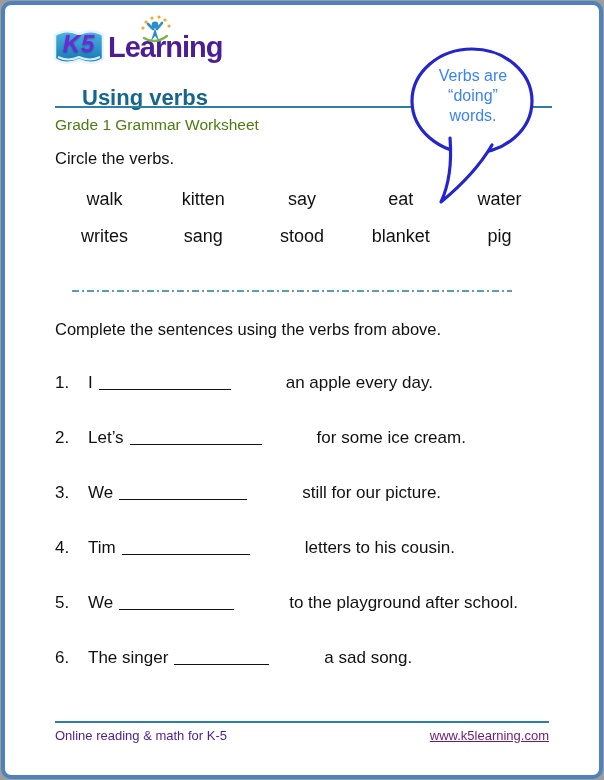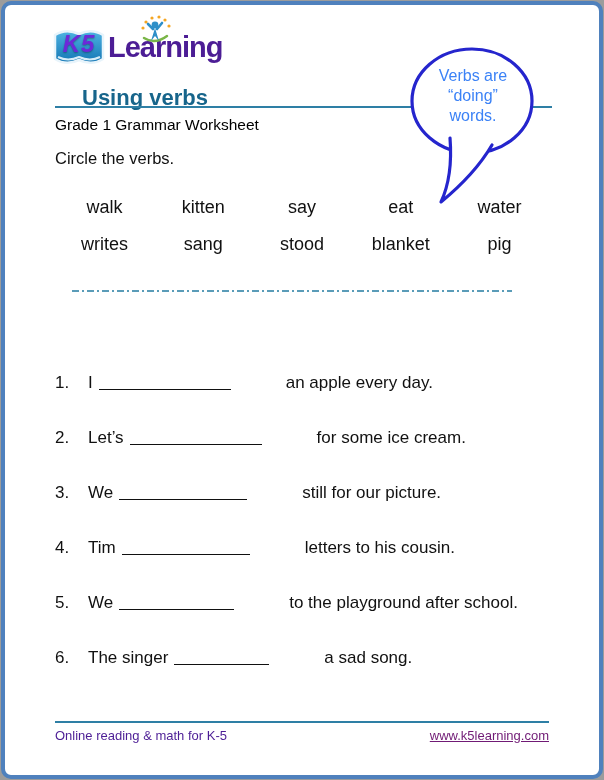--- a/index.html
+++ b/index.html
@@ -25,31 +25,31 @@
     font-weight:bold;font-style:italic;font-size:24px;color:#6d28d9;
     text-shadow:0 1px 2px rgba(0,0,0,.35);letter-spacing:1px;}
   .logo-word{position:relative;margin-left:2px;font-weight:bold;font-size:29px;
     color:#4c1d95;letter-spacing:-1px;line-height:42px;
     text-shadow:0 1px 0 rgba(255,255,255,.6);text-align:center;}
   .logo-person{position:absolute;left:86px;top:-12px;width:34px;height:30px;}
 
   
   .title{position:absolute;left:50px;top:80px;font-size:22px;font-weight:bold;color:#17658b;margin-left:27px;}
   .title-rule{position:absolute;left:50px;top:101px;width:497px;height:2px;background:#2e7fa5;}
-  .subtitle{position:absolute;left:50px;top:111px;font-size:15.5px;color:#000000;}
+  .subtitle{position:absolute;left:50px;top:111px;font-size:15.5px;color:#4d7c0f;}
 
   
   .bubble{position:absolute;left:400px;top:39px;width:140px;height:172px;z-index:5;}
   .bubble-text{position:absolute;left:10px;top:22px;width:116px;text-align:center;
     font-size:16px;line-height:20px;color:#3b82f6;}
 
   
   .instr1{position:absolute;left:50px;top:144px;font-size:16.5px;}
   .wordgrid{position:absolute;left:50px;top:176px;width:494px;}
-  .wordrow{display:flex;height:37px;align-items:flex-end;}
+  .wordrow{display:flex;height:37px;align-items:center;}
   .wordcell{flex:1;text-align:center;font-size:18px;}
   .dash-rule{position:absolute;left:67px;top:285px;width:440px;height:2px;
     background:repeating-linear-gradient(90deg,
       #5a9cb8 0 7px, transparent 7px 10px,
       #5a9cb8 10px 12px, transparent 12px 15px);}
 
   
   .instr2{position:absolute;left:50px;top:315px;font-size:16.5px;}
   .sentences{position:absolute;left:50px;top:367px;width:500px;}
   .sentence{display:flex;align-items:baseline;height:22px;margin-bottom:33px;font-size:17px;}
@@ -134,20 +134,21 @@
         <span class="wordcell">writes</span>
         <span class="wordcell">sang</span>
         <span class="wordcell">stood</span>
         <span class="wordcell">blanket</span>
         <span class="wordcell">pig</span>
       </div>
     </div>
 
     <div class="dash-rule"></div>
 
+    <div class="instr2">Complete the sentences using the verbs from above.</div>
 
     <div class="sentences">
       <div class="sentence">
         <span class="snum">1.</span>
         <span>I</span>
         <span class="blank" style="width:132px"></span>
         <span class="spost">an apple every day.</span>
       </div>
       <div class="sentence">
         <span class="snum">2.</span>

